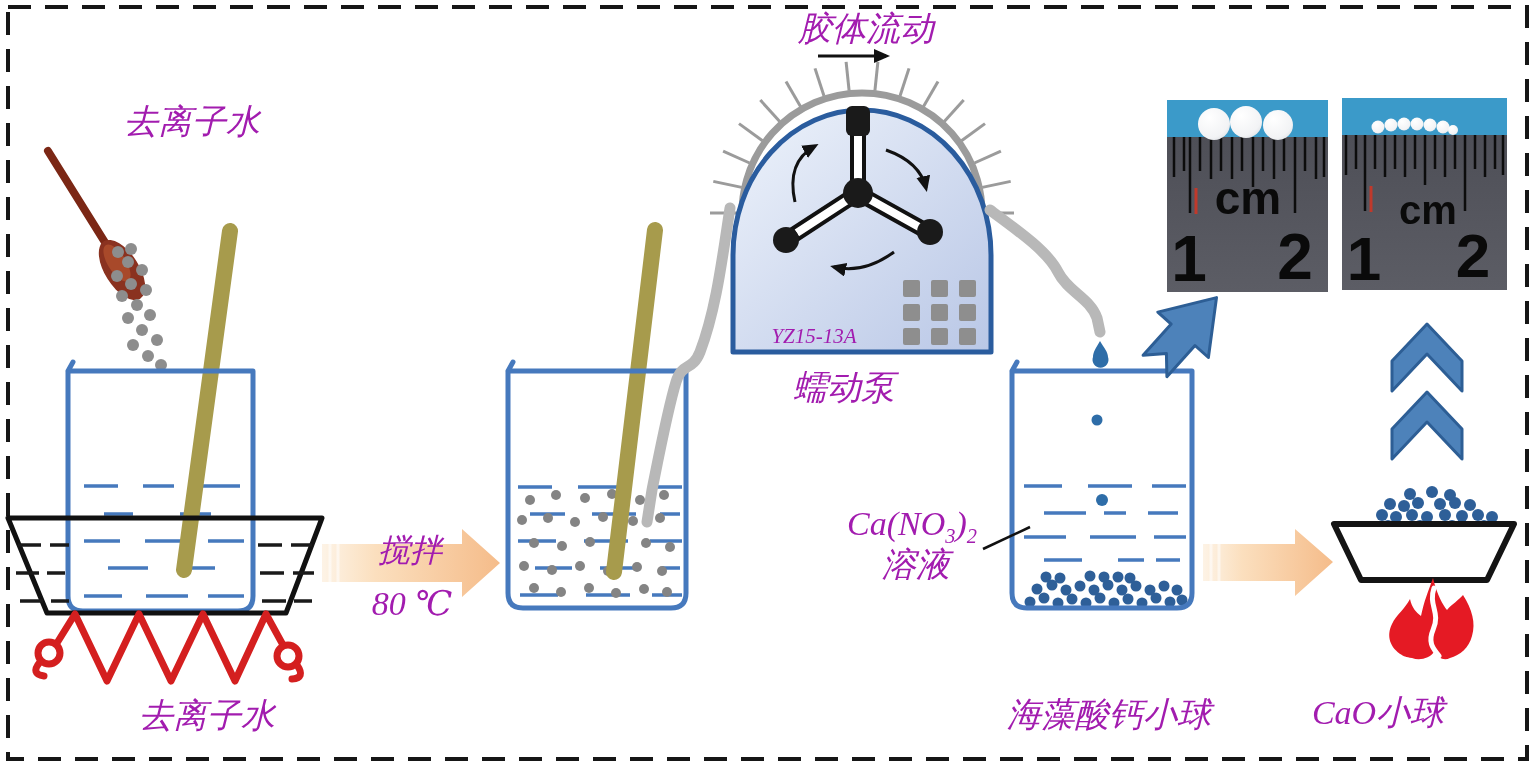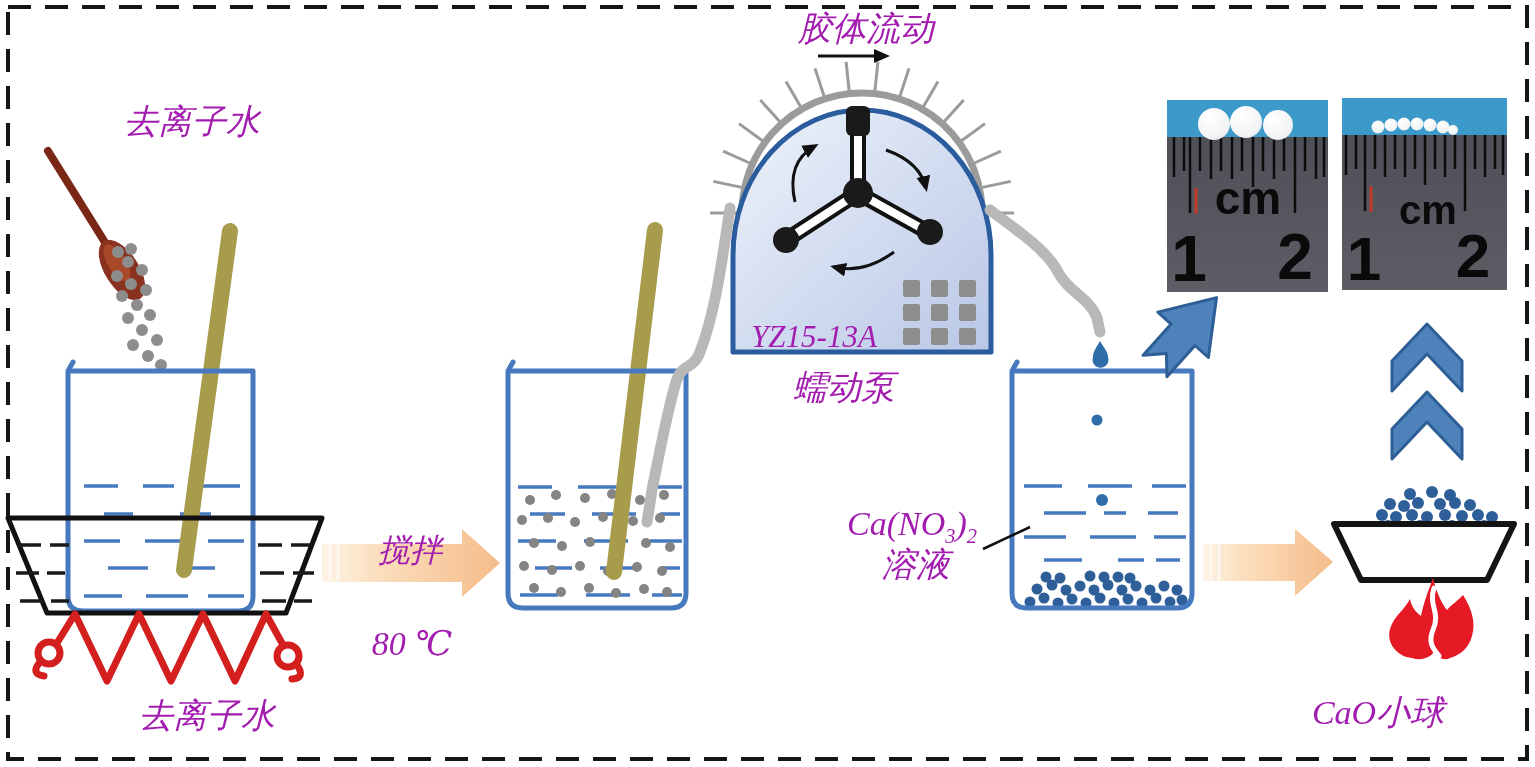--- a/index.html
+++ b/index.html
@@ -333,26 +333,27 @@
   </g>
   <g fill="#4d82ba" stroke="#2d5e95" stroke-width="3" stroke-linejoin="round">
     <polygon points="1392,361 1427,324 1462,361 1462,391 1427,354 1392,391"></polygon>
     <polygon points="1392,429 1427,392 1462,429 1462,459 1427,422 1392,459"></polygon>
   </g>
 </svg>
 
 <div class="lbl" style="left:192px;top:122px;">去离子水</div>
 <div class="lbl" style="left:167px;top:716px;margin-left:40px;">去离子水</div>
 <div class="lbl" style="left:410px;top:550px;font-size:32px;">搅拌</div>
-<div class="lbl" style="left:412px;top:604px;margin-top:40px;">80 ℃</div>
+<div class="lbl" style="left:412px;top:604px;">80 ℃</div>
 <div class="lbl" style="left:866px;top:29px;">胶体流动</div>
-<div class="lbl" style="left:814px;top:336px;font-size:31px;">YZ15-13A</div>
+<div class="lbl" style="left:814px;top:336px;font-size:21px;">YZ15-13A</div>
 <div class="lbl" style="left:844px;top:388px;">蠕动泵</div>
 <div class="lbl" style="left:912px;top:527px;"><span>Ca(NO</span><sub>3</sub><span>)</span><sub>2</sub></div>
 <div class="lbl" style="left:916px;top:565px;">溶液</div>
+<div class="lbl" style="left:1109px;top:715px;">海藻酸钙小球</div>
 <div class="lbl" style="left:1378px;top:713px;text-align:right;">CaO小球</div>
 
 <div class="ruler-txt" style="left:1248px;top:198px;font-size:46px;">cm</div>
 <div class="ruler-txt" style="left:1189px;top:259px;font-size:64px;">1</div>
 <div class="ruler-txt" style="left:1295px;top:257px;font-size:64px;">2</div>
 <div class="ruler-txt" style="left:1428px;top:210px;font-size:40px;">cm</div>
 <div class="ruler-txt" style="left:1364px;top:259px;font-size:62px;">1</div>
 <div class="ruler-txt" style="left:1473px;top:256px;font-size:62px;">2</div>
 </div>
 

